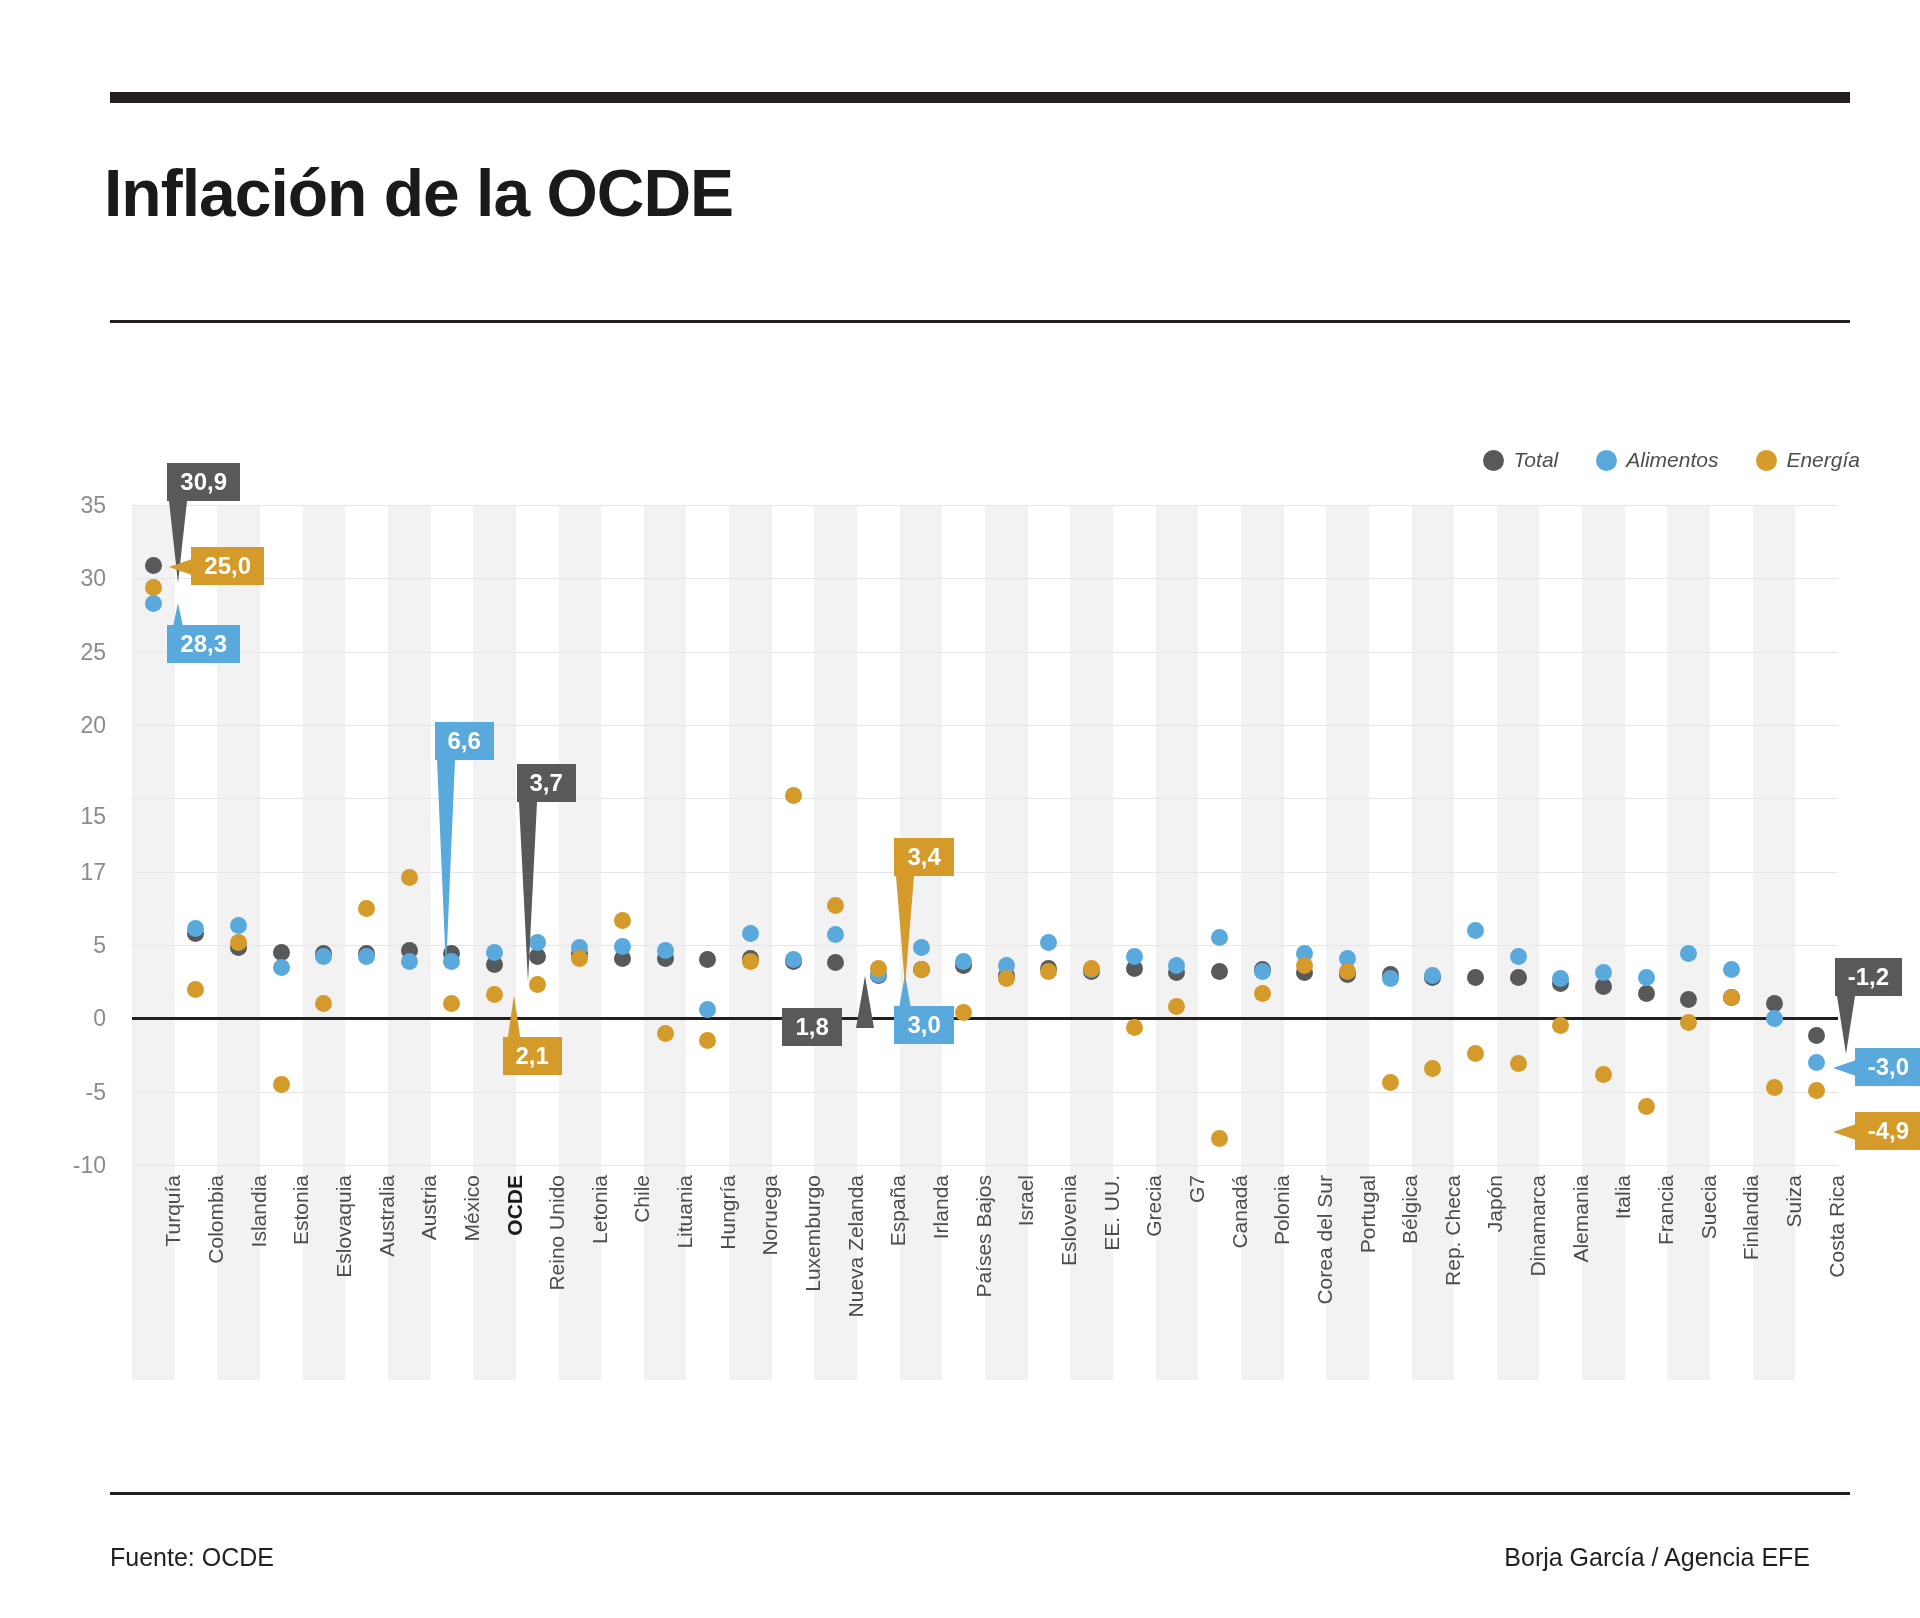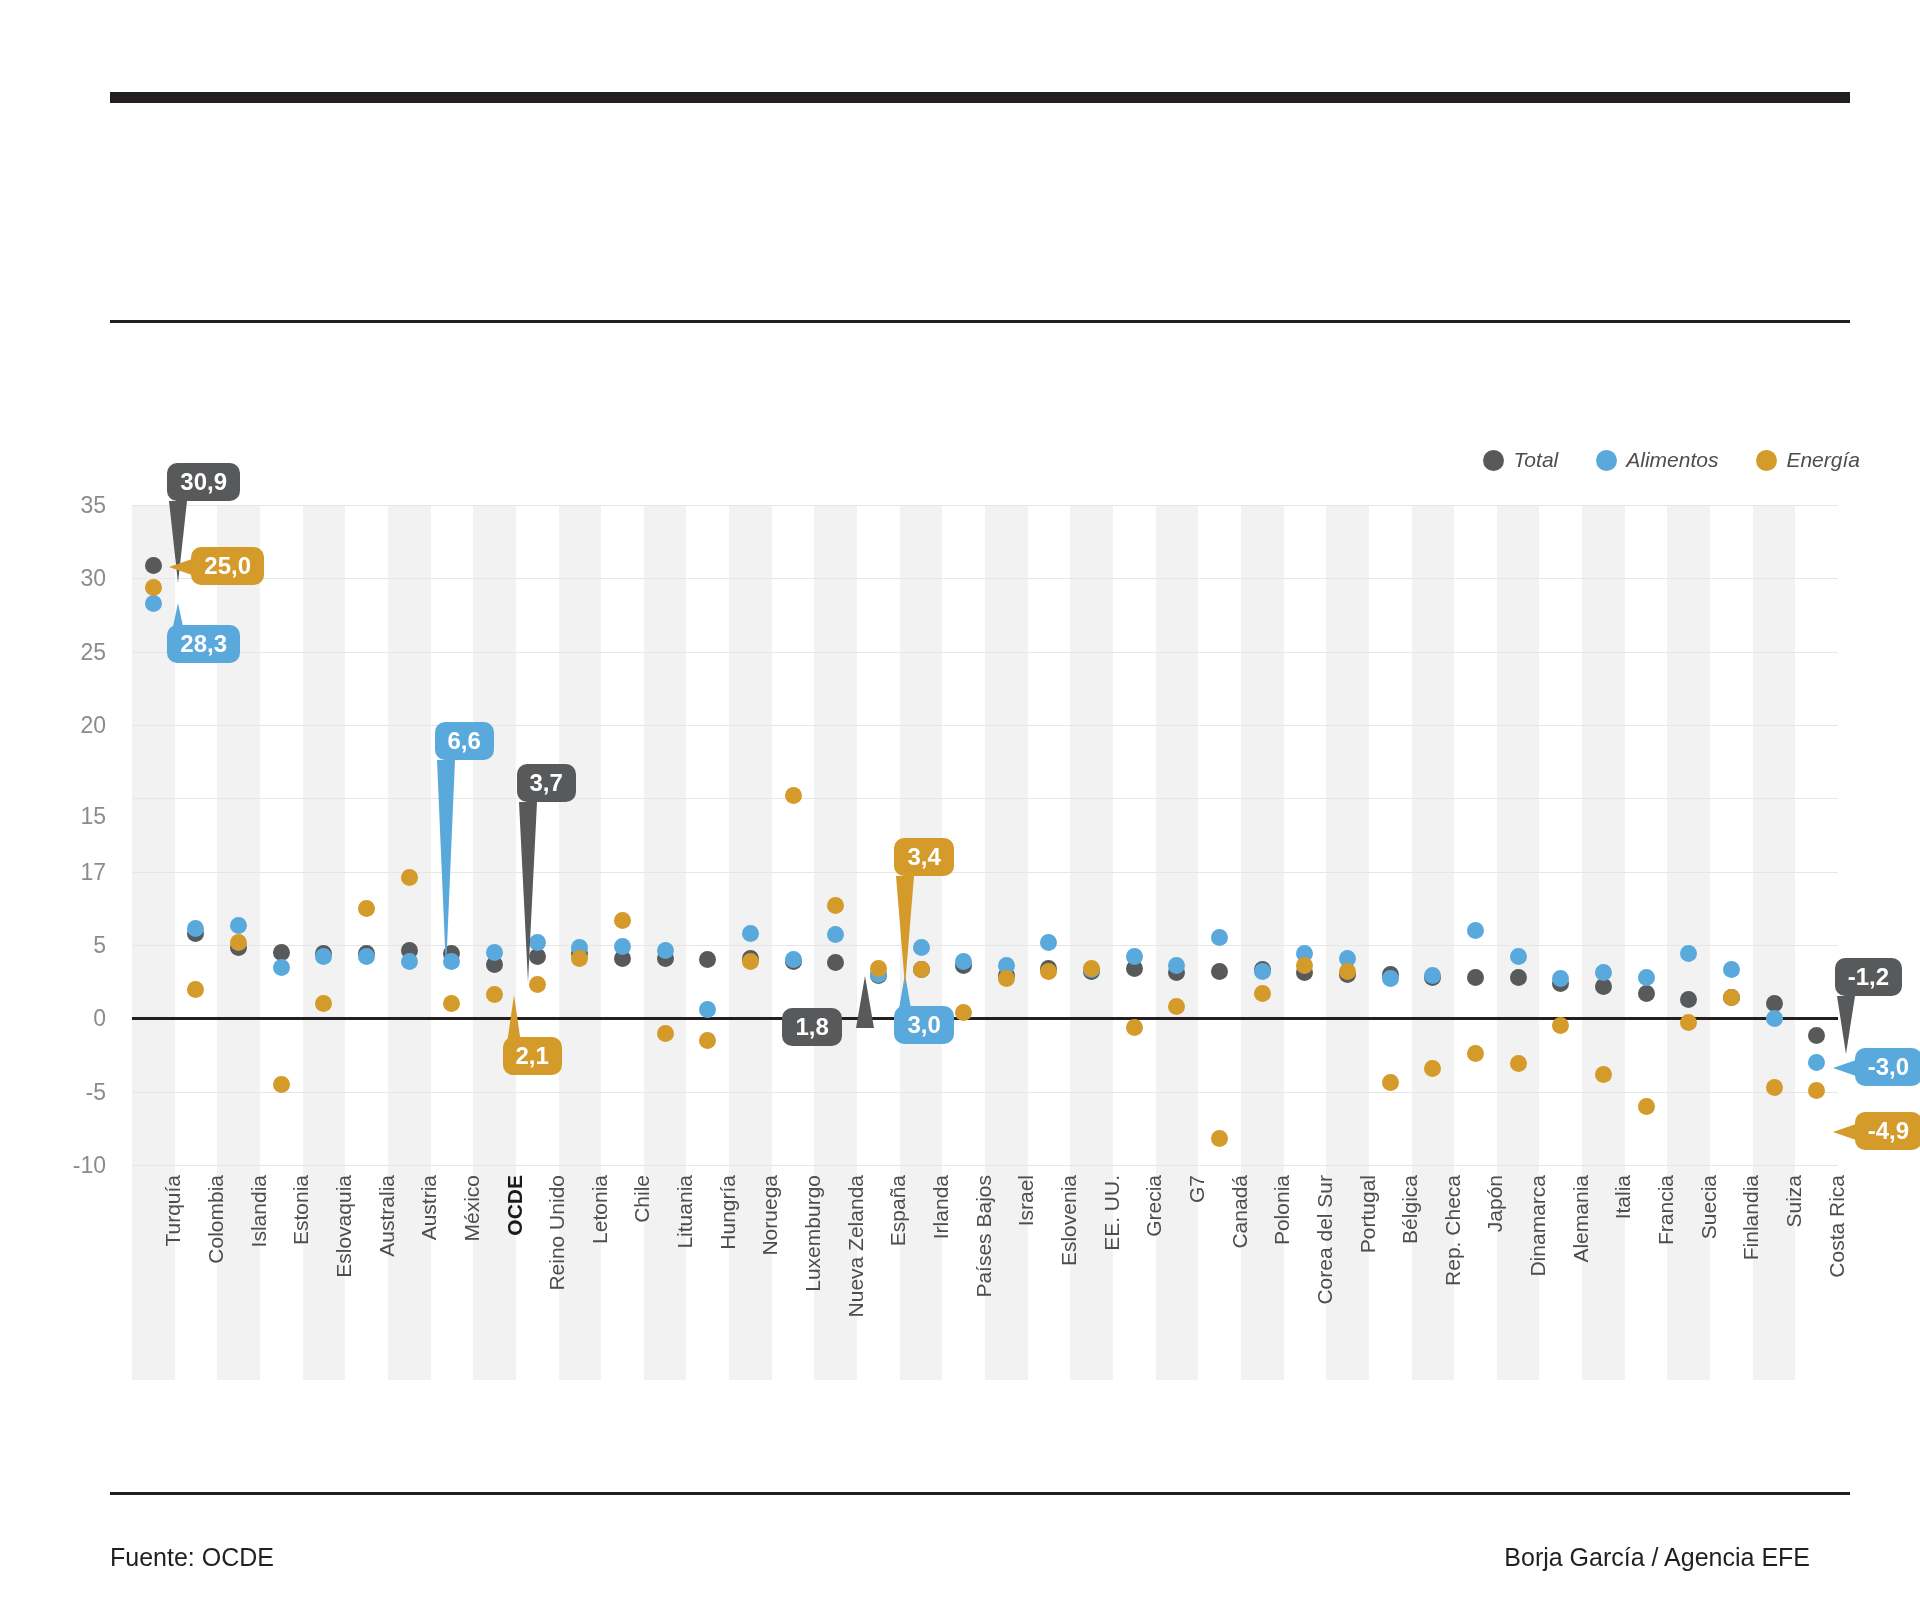--- a/index.html
+++ b/index.html
@@ -60,37 +60,38 @@
     position:absolute;top:0;
     font-size:21px;color:#4d4d4d;
     transform-origin:left top;
     transform:rotate(-90deg) translateX(-100%);
     white-space:nowrap;
   }
   .xlab.bold{font-weight:bold;color:#1a1a1a;}
 
   .callout{position:absolute;}
   .callout .box{
-    position:absolute;border-radius:10px;color:#ffffff;font-weight:bold;font-size:24px;
+    position:absolute;border-radius:0;color:#ffffff;font-weight:bold;font-size:24px;
     padding:5px 13px;white-space:nowrap;
   }
   .callout .tail{position:absolute;width:0;height:0;}
 
   .rule-bottom{
     position:absolute;left:110px;top:1492px;width:1740px;height:3px;background:#231f20;
   }
   .source{position:absolute;left:110px;top:1543px;font-size:25px;color:#231f20;}
   .credit{position:absolute;right:110px;top:1543px;font-size:25px;color:#231f20;}
 </style>
 </head>
 <body>
 
 <div class="page">
 
   <div class="rule-top"></div>
+  <div class="title">Inflación de la OCDE</div>
   <div class="rule-under-title"></div>
 
 
   <div class="legend" id="legend">
       <div class="legend-item">
         <span class="legend-dot" style="background: rgb(88, 89, 91);"></span>
         <span class="legend-label">Total</span>
       </div>
       <div class="legend-item">
         <span class="legend-dot" style="background: rgb(90, 169, 221);"></span>

